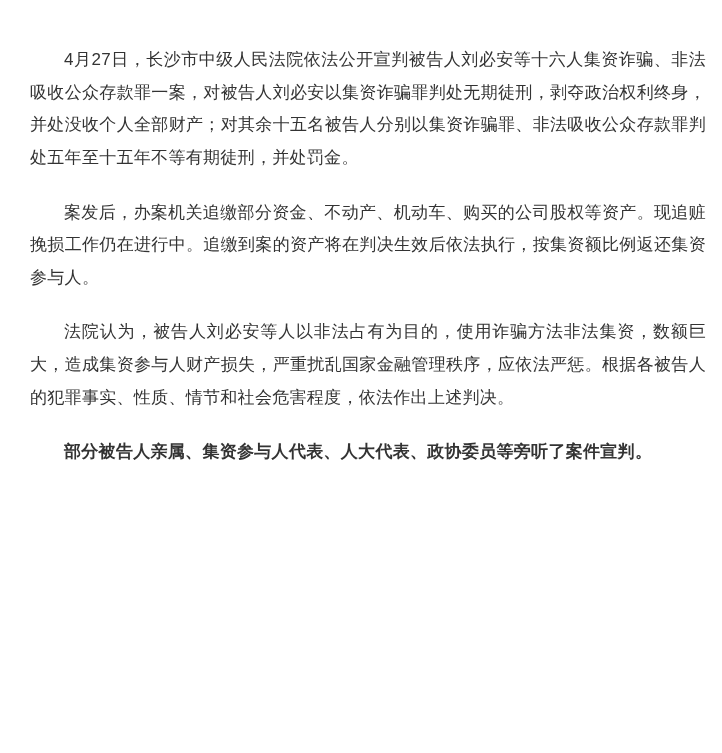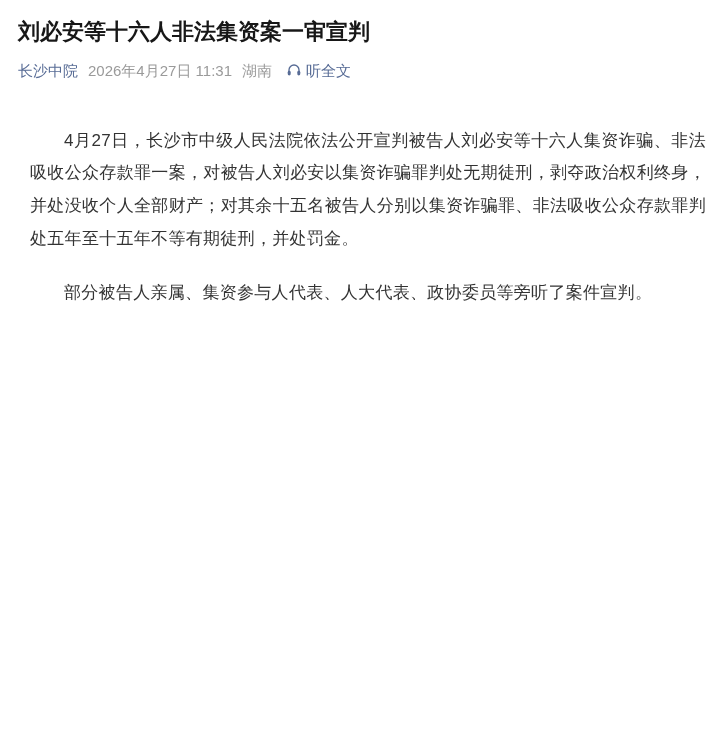--- a/index.html
+++ b/index.html
@@ -57,45 +57,28 @@
   }
   .content p {
     margin: 0 0 22px 0;
     font-size: 17px;
     line-height: 1.92;
     color: #333333;
     text-align: justify;
     text-indent: 2em;
     letter-spacing: 0.3px;
   }
-  .content p:last-child { margin-bottom: 14px; }
+  .content p:last-child { margin-bottom: 14px; font-weight: bold; }
 </style>
 </head>
 <body>
 
 <div class="page">
 
-  <div class="header">
-    <h1 class="title">刘必安等十六人非法集资案一审宣判</h1>
-
-    <div class="meta">
-      <a class="account">长沙中院</a>
-      <span class="datetime">2026年4月27日 11:31</span>
-      <span class="location">湖南</span>
-      <a class="listen">
-        <span>
-          <svg width="16" height="16" viewBox="0 0 24 24">
-            <path d="M4.5 18.5 V12 a7.5 7.5 0 0 1 15 0 v6.5" fill="none" stroke="#576b95" stroke-width="2" stroke-linecap="round"></path>
-            <rect x="2.6" y="13.2" width="4.4" height="7" rx="2.2" fill="#576b95"></rect>
-            <rect x="17" y="13.2" width="4.4" height="7" rx="2.2" fill="#576b95"></rect>
-          </svg>
-        </span>
-        <span>听全文</span>
-      </a>
-    </div>
-  </div>
 
   <div class="content">
     <p>4月27日，长沙市中级人民法院依法公开宣判被告人刘必安等十六人集资诈骗、非法吸收公众存款罪一案，对被告人刘必安以集资诈骗罪判处无期徒刑，剥夺政治权利终身，并处没收个人全部财产；对其余十五名被告人分别以集资诈骗罪、非法吸收公众存款罪判处五年至十五年不等有期徒刑，并处罚金。</p>
+    <p>案发后，办案机关追缴部分资金、不动产、机动车、购买的公司股权等资产。现追赃挽损工作仍在进行中。追缴到案的资产将在判决生效后依法执行，按集资额比例返还集资参与人。</p>
+    <p>法院认为，被告人刘必安等人以非法占有为目的，使用诈骗方法非法集资，数额巨大，造成集资参与人财产损失，严重扰乱国家金融管理秩序，应依法严惩。根据各被告人的犯罪事实、性质、情节和社会危害程度，依法作出上述判决。</p>
     <p>部分被告人亲属、集资参与人代表、人大代表、政协委员等旁听了案件宣判。</p>
   </div>
 
 </div>
 
 </body></html>

